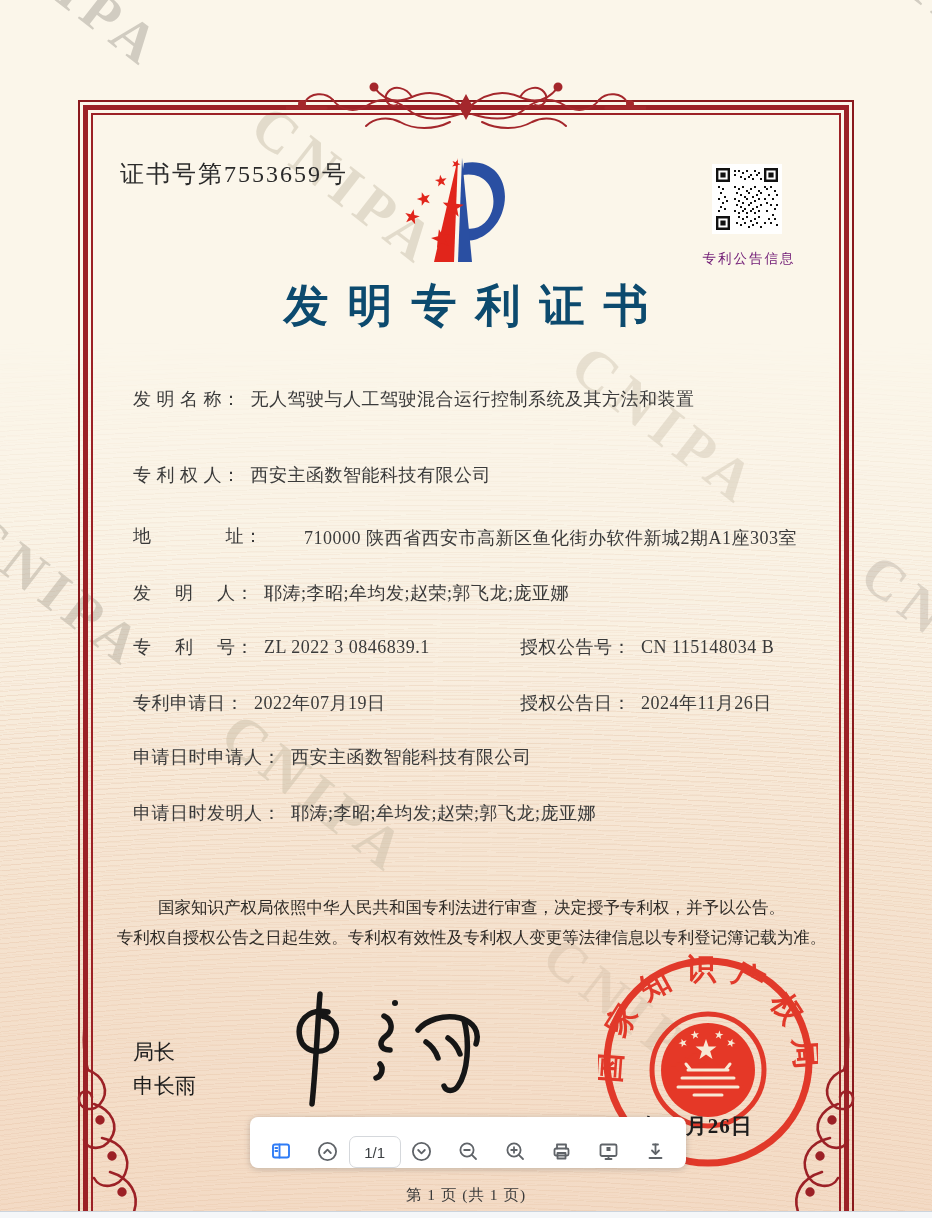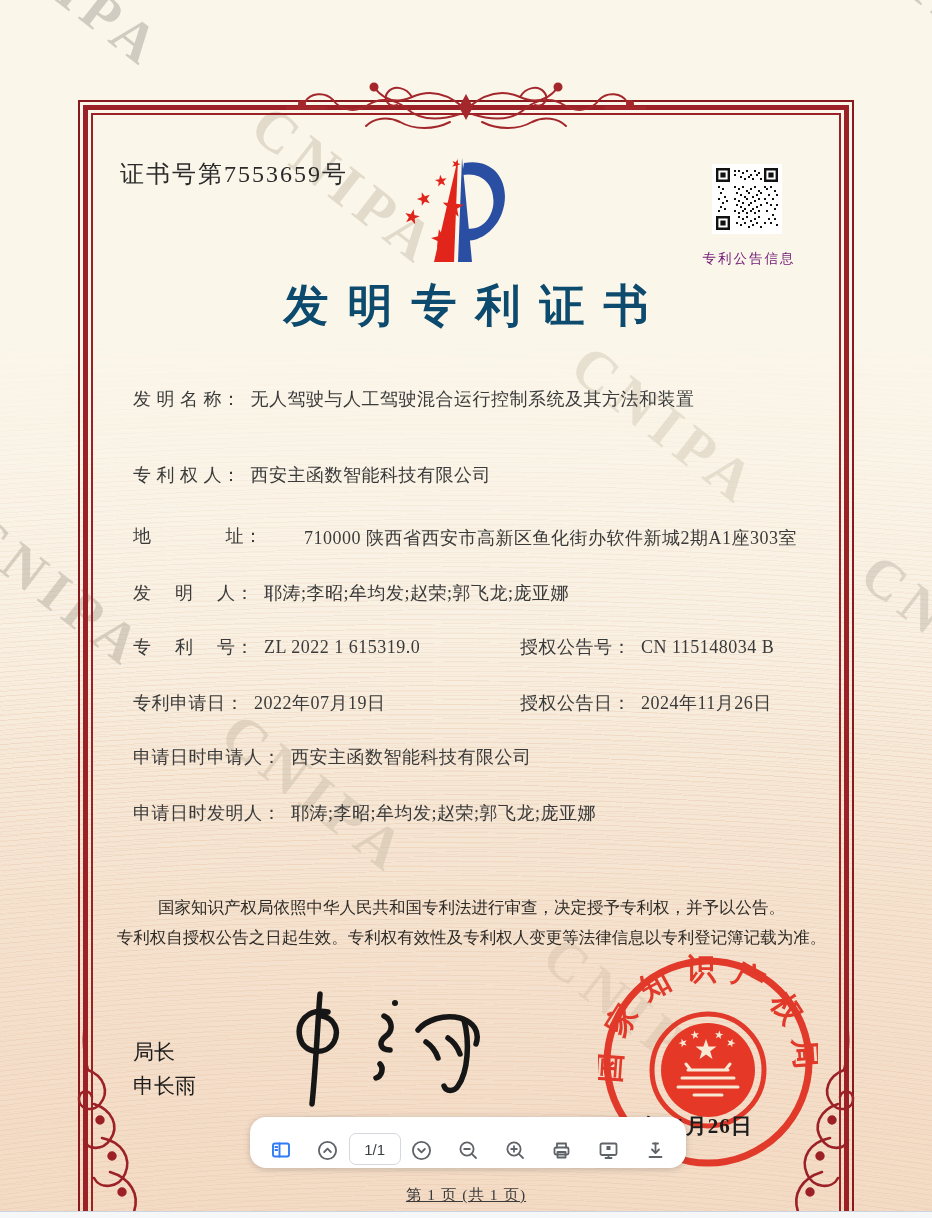--- a/index.html
+++ b/index.html
@@ -56,30 +56,30 @@
   .director{position:absolute;left:133px;z-index:5;font-family:"Liberation Sans","DejaVu Sans",sans-serif;
             font-size:21px;color:#1c1c1c;}
   .dir1{top:1038px}.dir2{top:1072px}
   .signature{position:absolute;left:268px;top:986px;z-index:6;}
   
   .seal{position:absolute;left:598px;top:952px;z-index:6;opacity:.95;}
   .seal-date{position:absolute;left:596px;top:1112px;z-index:7;font-size:21px;font-weight:600;
              color:#1d1d1d;letter-spacing:1px;}
   
   .toolbar{position:absolute;left:250px;top:1117px;width:436px;height:51px;z-index:10;background:#fff;
-           border-radius:16px;box-shadow:0 1px 6px rgba(60,64,67,.28);display:flex;align-items:flex-start;
-           padding:16px 14px;box-sizing:border-box;font-family:"Liberation Sans","DejaVu Sans",sans-serif;}
+           border-radius:8px;box-shadow:0 1px 6px rgba(60,64,67,.28);display:flex;align-items:flex-end;
+           padding:0 14px;box-sizing:border-box;font-family:"Liberation Sans","DejaVu Sans",sans-serif;}
   .tb-btn{width:34px;height:34px;display:flex;align-items:center;justify-content:center;border-radius:50%;
           cursor:pointer;flex:none;}
   .pagebox{width:50px;height:30px;border:1px solid #d5d8dc;border-radius:7px;display:flex;align-items:center;
            justify-content:center;font-size:15px;color:#3c4043;margin:0 4px;flex:none;cursor:text;}
   .sp{flex:1;}
   
   .doc-footer{position:absolute;left:0;right:0;top:1185px;z-index:5;text-align:center;font-size:15.5px;
-              color:#3a3a3a;letter-spacing:1px;text-decoration:underline;}
+              color:#3a3a3a;letter-spacing:1px;}
   .edge{position:absolute;left:0;top:1211px;width:100%;height:7px;z-index:11;background:#f5f7f9;
         border-top:1px solid #ccd4dd;}
 </style>
 </head>
 <body>
 
 <div class="page">
 
   <div class="waves"></div>
 
@@ -190,21 +190,21 @@
   <div class="row r1">
     <span class="lbl">专 利 权 人：</span><span class="val">西安主函数智能科技有限公司</span>
   </div>
   <div class="row r2">
     <span class="lbl">地　　　　址：</span><span class="val val-block">710000 陕西省西安市高新区鱼化街办软件新城2期A1座303室</span>
   </div>
   <div class="row r3">
     <span class="lbl">发　 明　 人：</span><span class="val">耶涛;李昭;牟均发;赵荣;郭飞龙;庞亚娜</span>
   </div>
   <div class="row r4">
-    <span class="lbl">专　 利　 号：</span><span class="val">ZL 2022 1 615319.0</span>
+    <span class="lbl">专　 利　 号：</span><span class="val">ZL 2022 3 0846839.1</span>
   </div>
   <div class="row r4 rowR">
     <span class="lbl">授权公告号：</span><span class="val">CN 115148034 B</span>
   </div>
   <div class="row r5">
     <span class="lbl">专利申请日：</span><span class="val">2022年07月19日</span>
   </div>
   <div class="row r5 rowR">
     <span class="lbl">授权公告日：</span><span class="val">2024年11月26日</span>
   </div>

